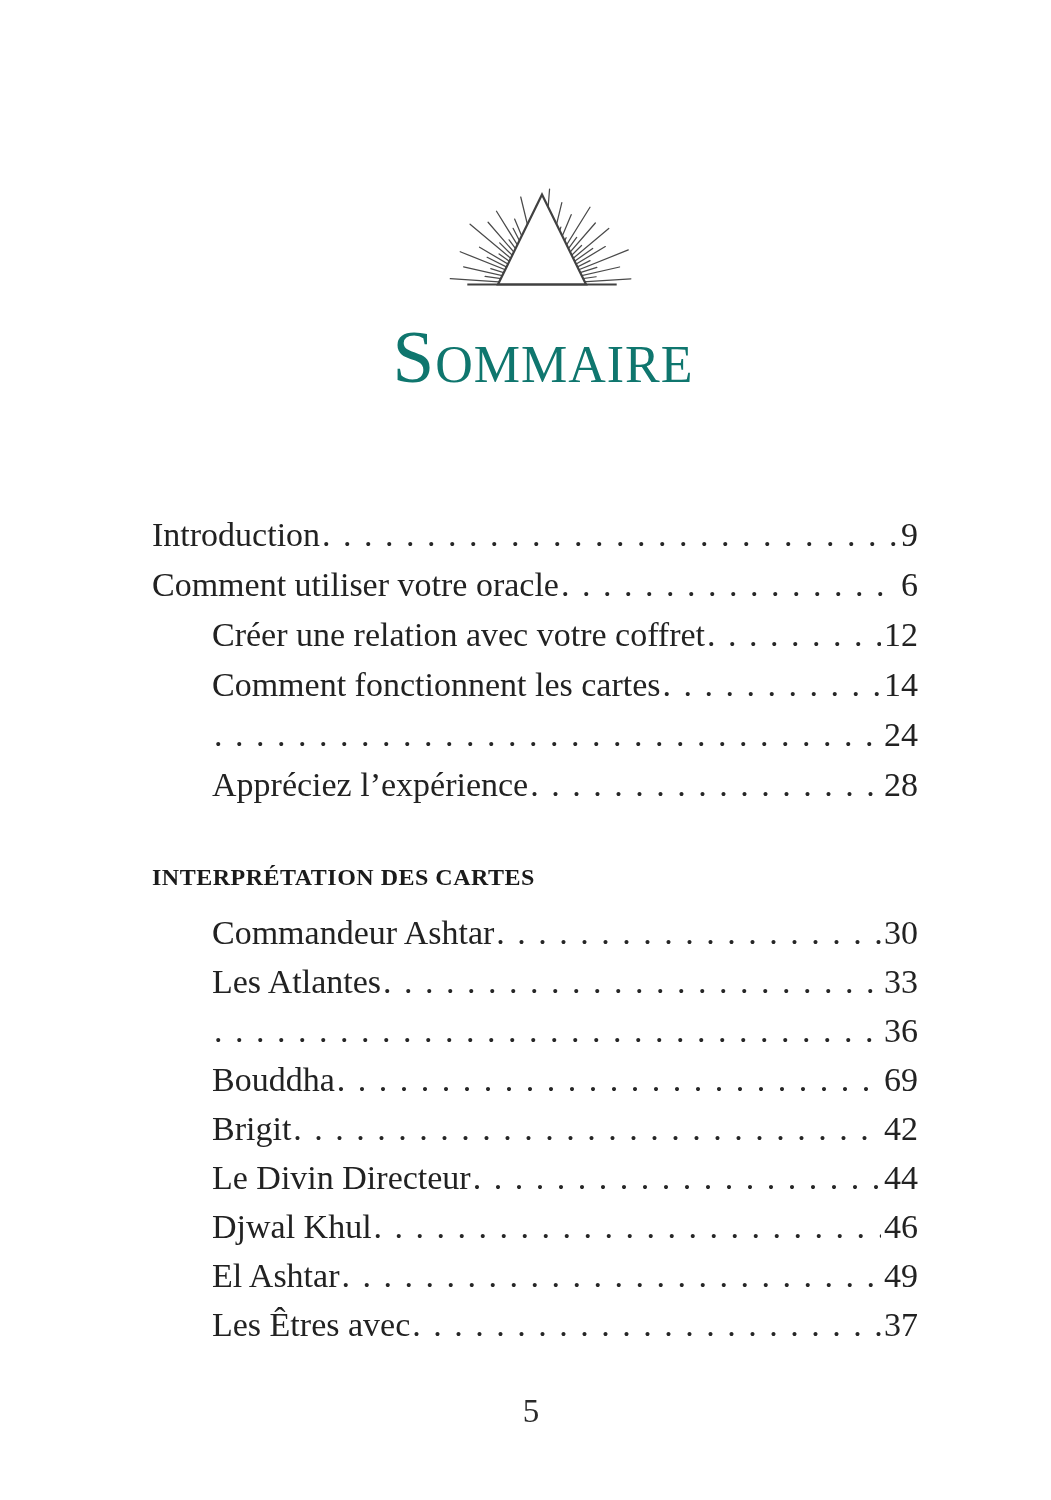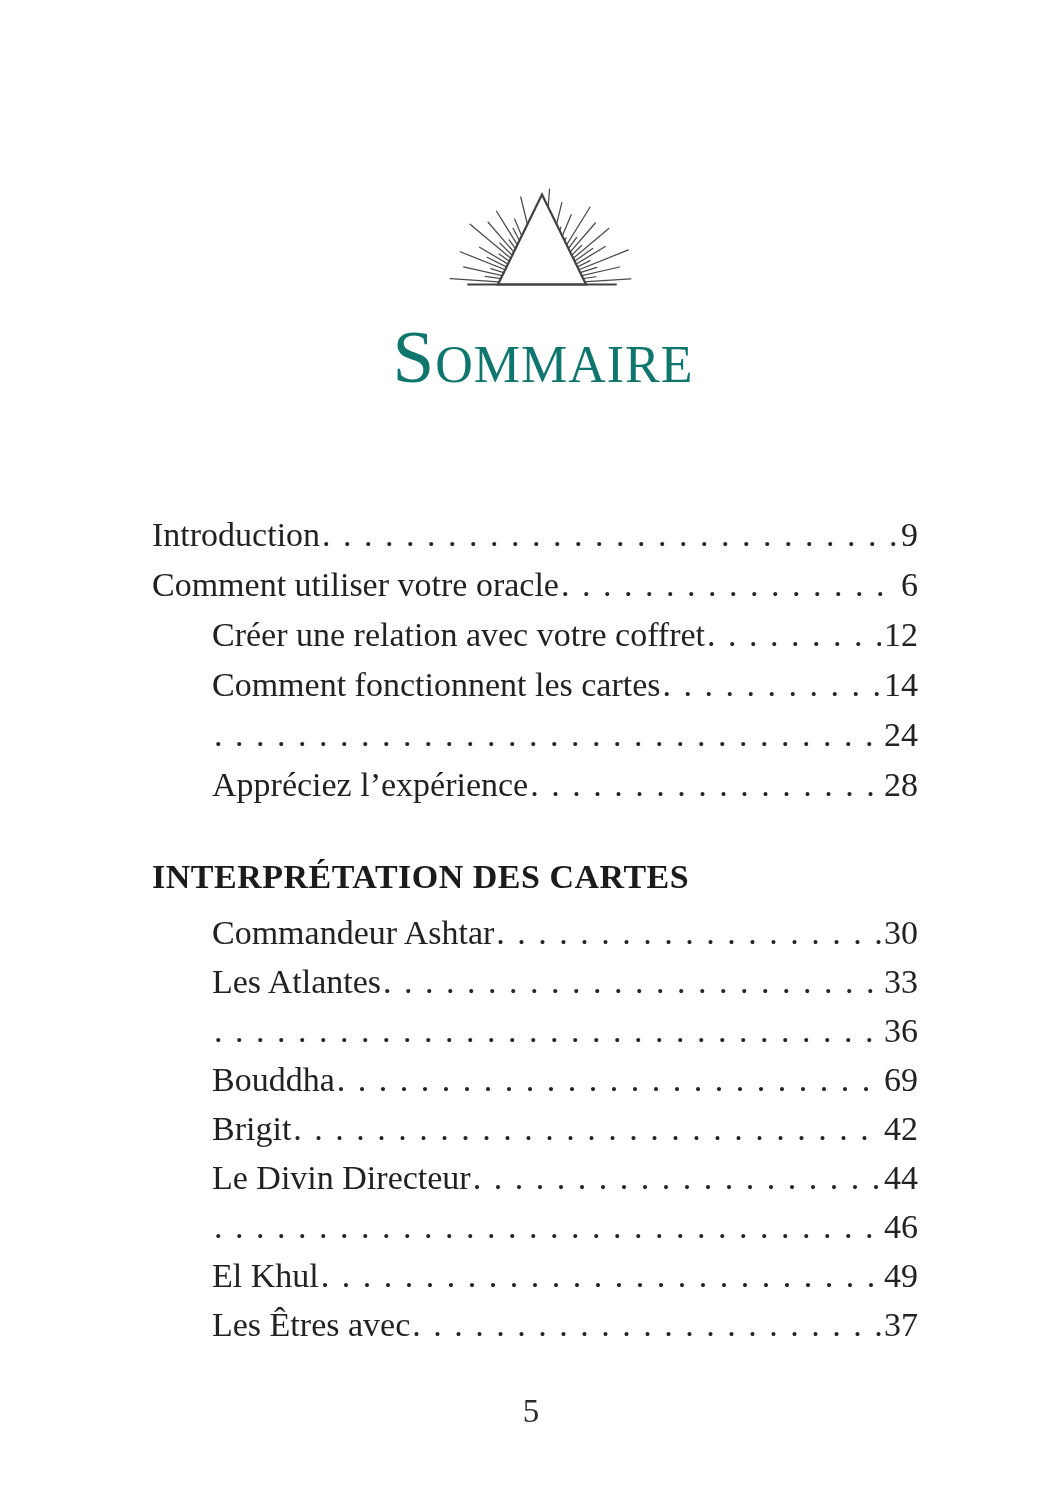--- a/index.html
+++ b/index.html
@@ -23,21 +23,21 @@
   .dots {
     flex:1 1 auto; overflow:hidden; white-space:nowrap;
     letter-spacing:2px; margin-left:2px; min-width:18px; color:#262626;
   }
   .dots::after {
     content:". . . . . . . . . . . . . . . . . . . . . . . . . . . . . . . . . . . . . . . . . . . . .";
   }
   .pagenum { white-space:nowrap; margin-left:3px; }
   .header-row {
     height:50px; line-height:50px; margin:42px 0 6px;
-    font-weight:700; font-size:34px; letter-spacing:0.5px; color:#1b1b1b;
+    font-weight:700; font-size:24px; letter-spacing:0.5px; color:#1b1b1b;
   }
 
   .folio {
     position:absolute; top:1386px; left:531px; transform:translateX(-50%);
     font-size:33px; line-height:50px; color:#2a2a2a;
   }
 </style>
 </head>
 <body>
 
@@ -157,26 +157,27 @@
     <span class="pagenum">42</span>
   </div>
 
   <div class="row s2 lvl1">
     <span class="label">Le Divin Directeur</span>
     <span class="dots"></span>
     <span class="pagenum">44</span>
   </div>
 
   <div class="row s2 lvl1">
+    <span class="label">Djwal Khul</span>
     <span class="dots"></span>
     <span class="pagenum">46</span>
   </div>
 
   <div class="row s2 lvl1">
-    <span class="label">El Khul</span>
+    <span class="label">El Ashtar</span>
     <span class="dots"></span>
     <span class="pagenum">49</span>
   </div>
 
   <div class="row s2 lvl1">
     <span class="label">Les Êtres avec</span>
     <span class="dots"></span>
     <span class="pagenum">37</span>
   </div>
 

